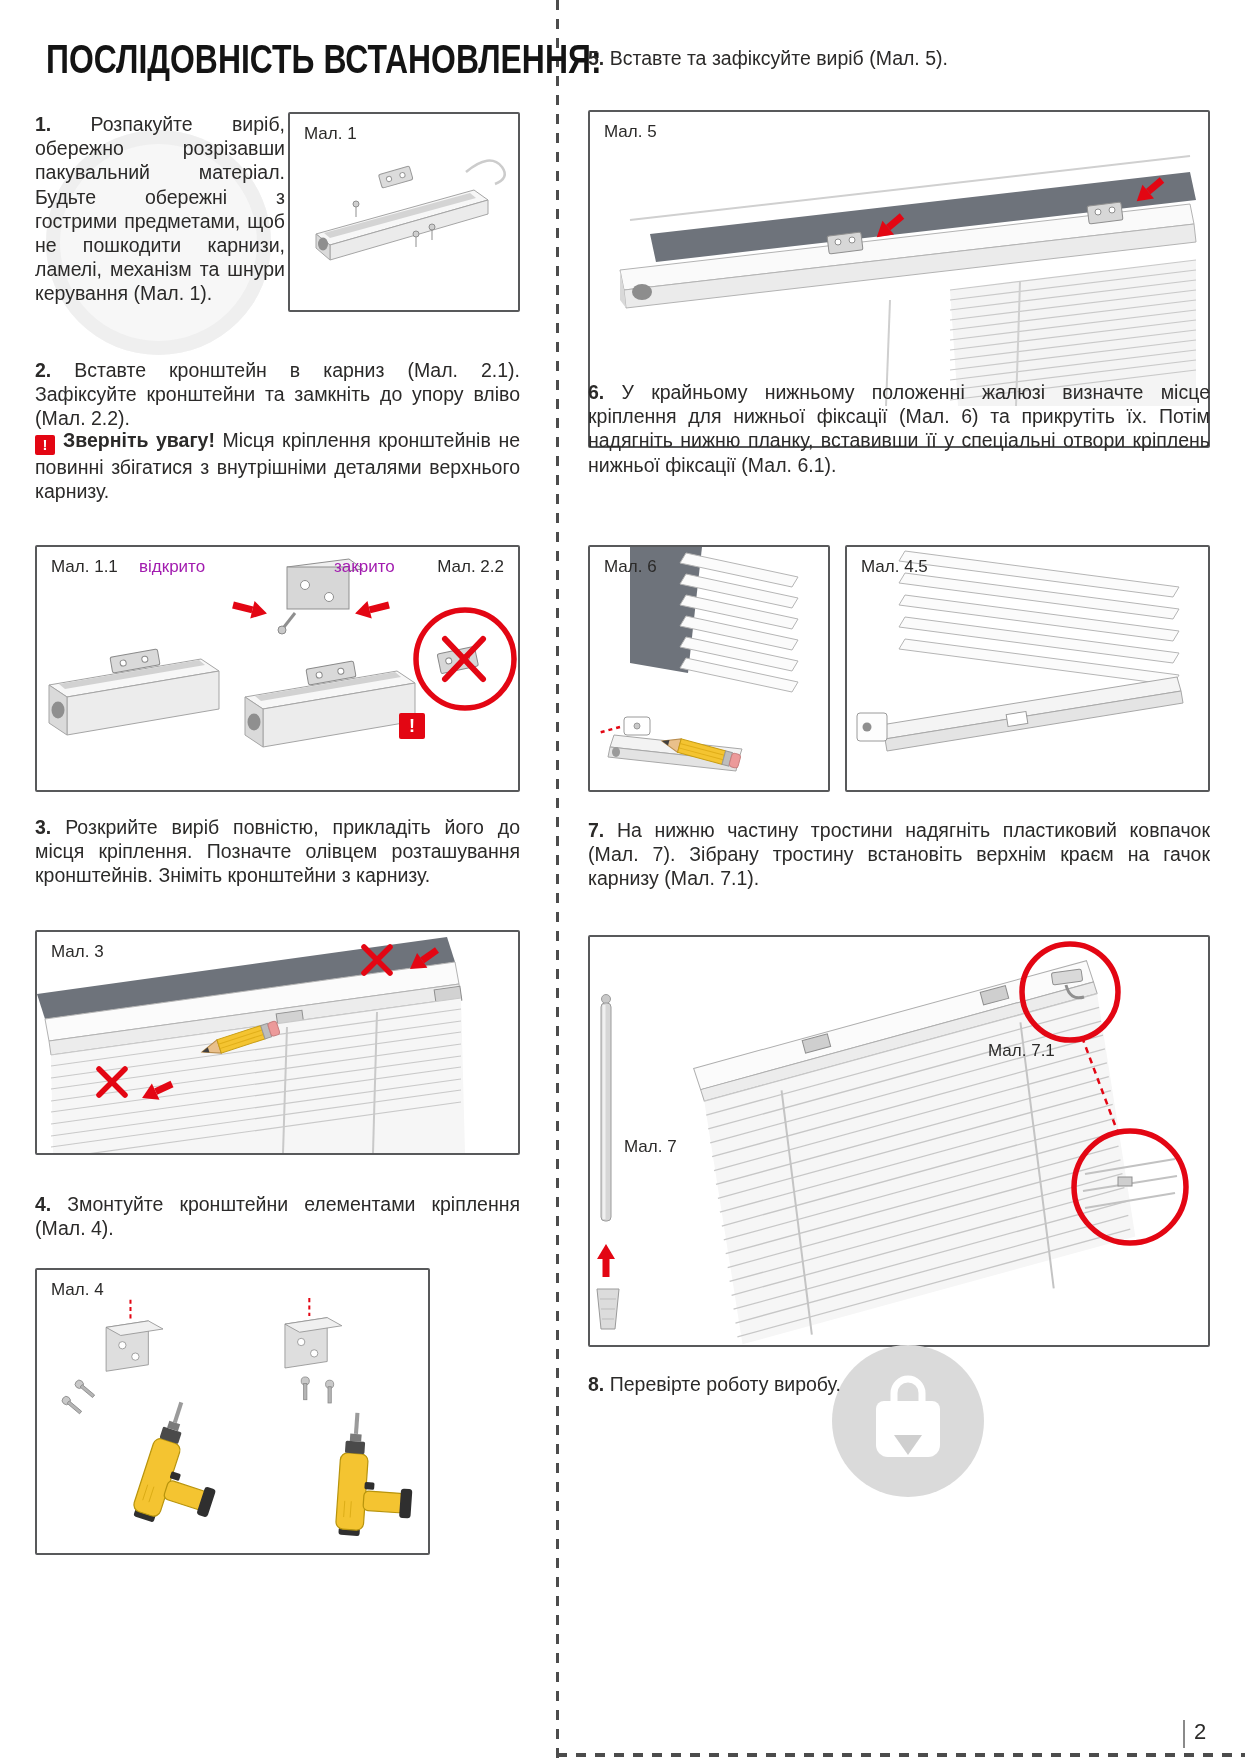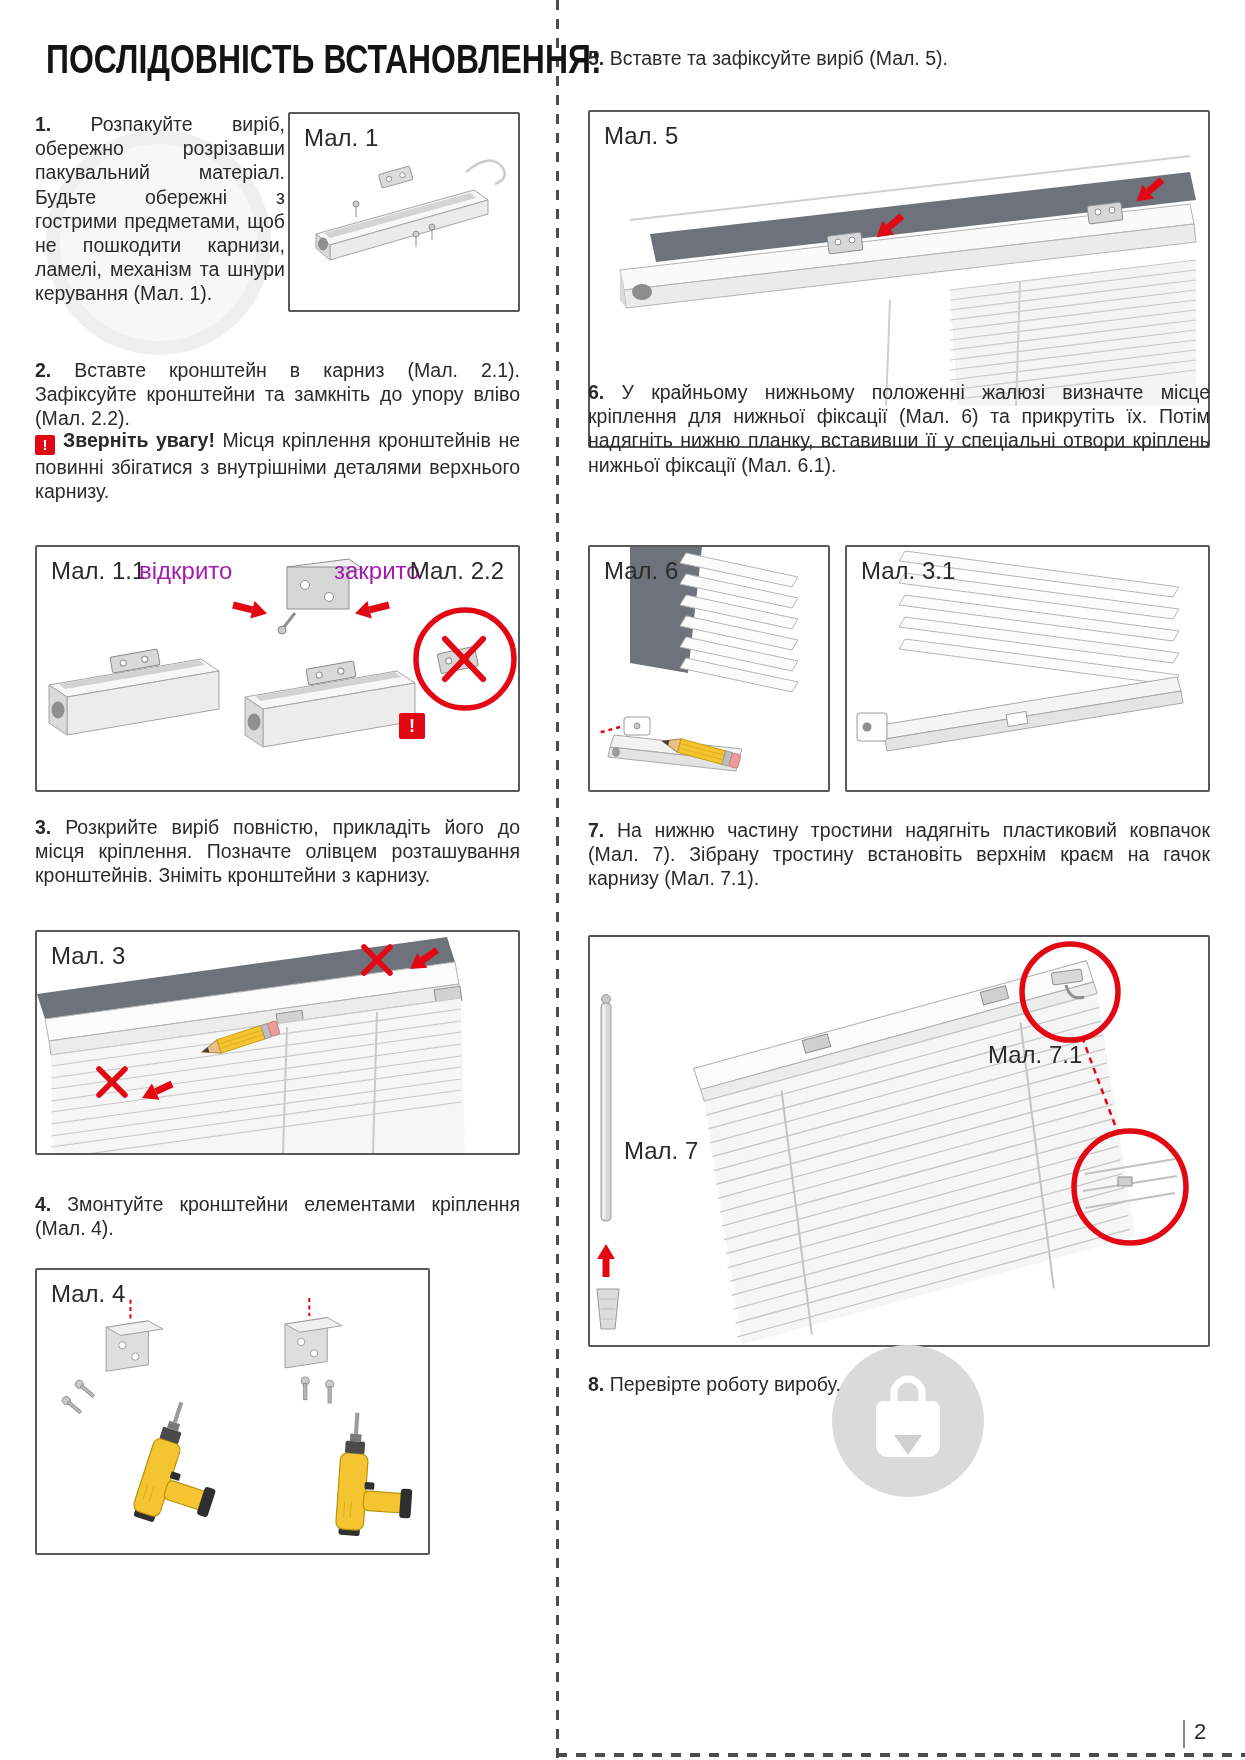--- a/index.html
+++ b/index.html
@@ -13,21 +13,21 @@
         background:repeating-linear-gradient(90deg,#4c4c4c 0 10px,transparent 10px 19px)}
   .title{position:absolute;left:46px;top:36px;font-size:38px;font-weight:bold;color:#141414;
         transform:scaleX(0.84) scaleY(1.08);transform-origin:left top;white-space:nowrap}
   .step{position:absolute;font-size:19.5px;line-height:1.24;text-align:justify;color:#2b2a29;z-index:2}
   .step .num{font-weight:bold}
   .warn-ic{display:inline-flex;align-items:center;justify-content:center;width:20px;height:20px;
         background:#e30613;color:#fff;font-weight:bold;font-size:15px;border-radius:2px;
         margin-right:8px;vertical-align:-3px}
   .figbox{position:absolute;border:2px solid #58595b;border-radius:2px;background:#fff;overflow:hidden}
   .figbox svg{position:absolute;left:0;top:0;width:100%;height:100%}
-  .figlabel{position:absolute;top:10px;left:14px;font-size:24px;color:#2b2a29;z-index:3;white-space:nowrap}
+  .figlabel{position:absolute;top:10px;left:14px;font-size:17px;color:#2b2a29;z-index:3;white-space:nowrap}
   .figlabel.red{color:#a21caf}
   .alertsq{position:absolute;width:26px;height:26px;background:#e30613;color:#fff;font-weight:bold;
         display:flex;align-items:center;justify-content:center;font-size:18px;z-index:4;border-radius:2px}
   .faint{position:absolute;left:46px;top:130px;width:225px;height:225px;border-radius:50%;
         background:#f7f7f7;box-shadow:inset 0 0 0 14px #efefef;z-index:0}
   .watermark{position:absolute;left:830px;top:1343px;width:156px;height:156px;z-index:1}
   .pagenum{position:absolute;left:1194px;top:1719px;font-size:22px;color:#2b2a29}
   .vbar{position:absolute;left:1183px;top:1720px;width:2px;height:28px;background:#8a8a8a}
 </style>
 </head>
@@ -302,21 +302,21 @@
         <rect x="18" y="-7" width="46" height="14" fill="#f4c431" stroke="#c89d12"></rect>
         <line x1="18" y1="-2.3" x2="64" y2="-2.3" stroke="#e0ae19"></line>
         <line x1="18" y1="2.3" x2="64" y2="2.3" stroke="#e0ae19"></line>
         <rect x="64" y="-7" width="7" height="14" fill="#bdbdbd" stroke="#999999"></rect>
         <rect x="71" y="-7" width="9" height="14" rx="3" fill="#ec9a9a" stroke="#c97f7f"></rect>
       </g>
     </svg>
   </div>
 
   <div class="figbox" style="left:845px;top:545px;width:365px;height:247px">
-    <span class="figlabel">Мал. 3.1</span>
+    <span class="figlabel">Мал. 4.5</span>
     <svg viewBox="0 0 361 243">
       <g fill="#fbfbfb" stroke="#b5b5b5">
         <polygon points="58,4 332,40 326,50 52,14"></polygon>
           <polygon points="58,26 332,62 326,72 52,36"></polygon>
         <polygon points="58,48 332,84 326,94 52,58"></polygon>
           <polygon points="58,70 332,106 326,116 52,80"></polygon>
         <polygon points="58,92 332,128 326,138 52,102"></polygon>
       </g>
       <g>
         <polygon points="34,178 330,130 334,144 38,192" fill="#f4f4f4" stroke="#a8a8a8"></polygon>

